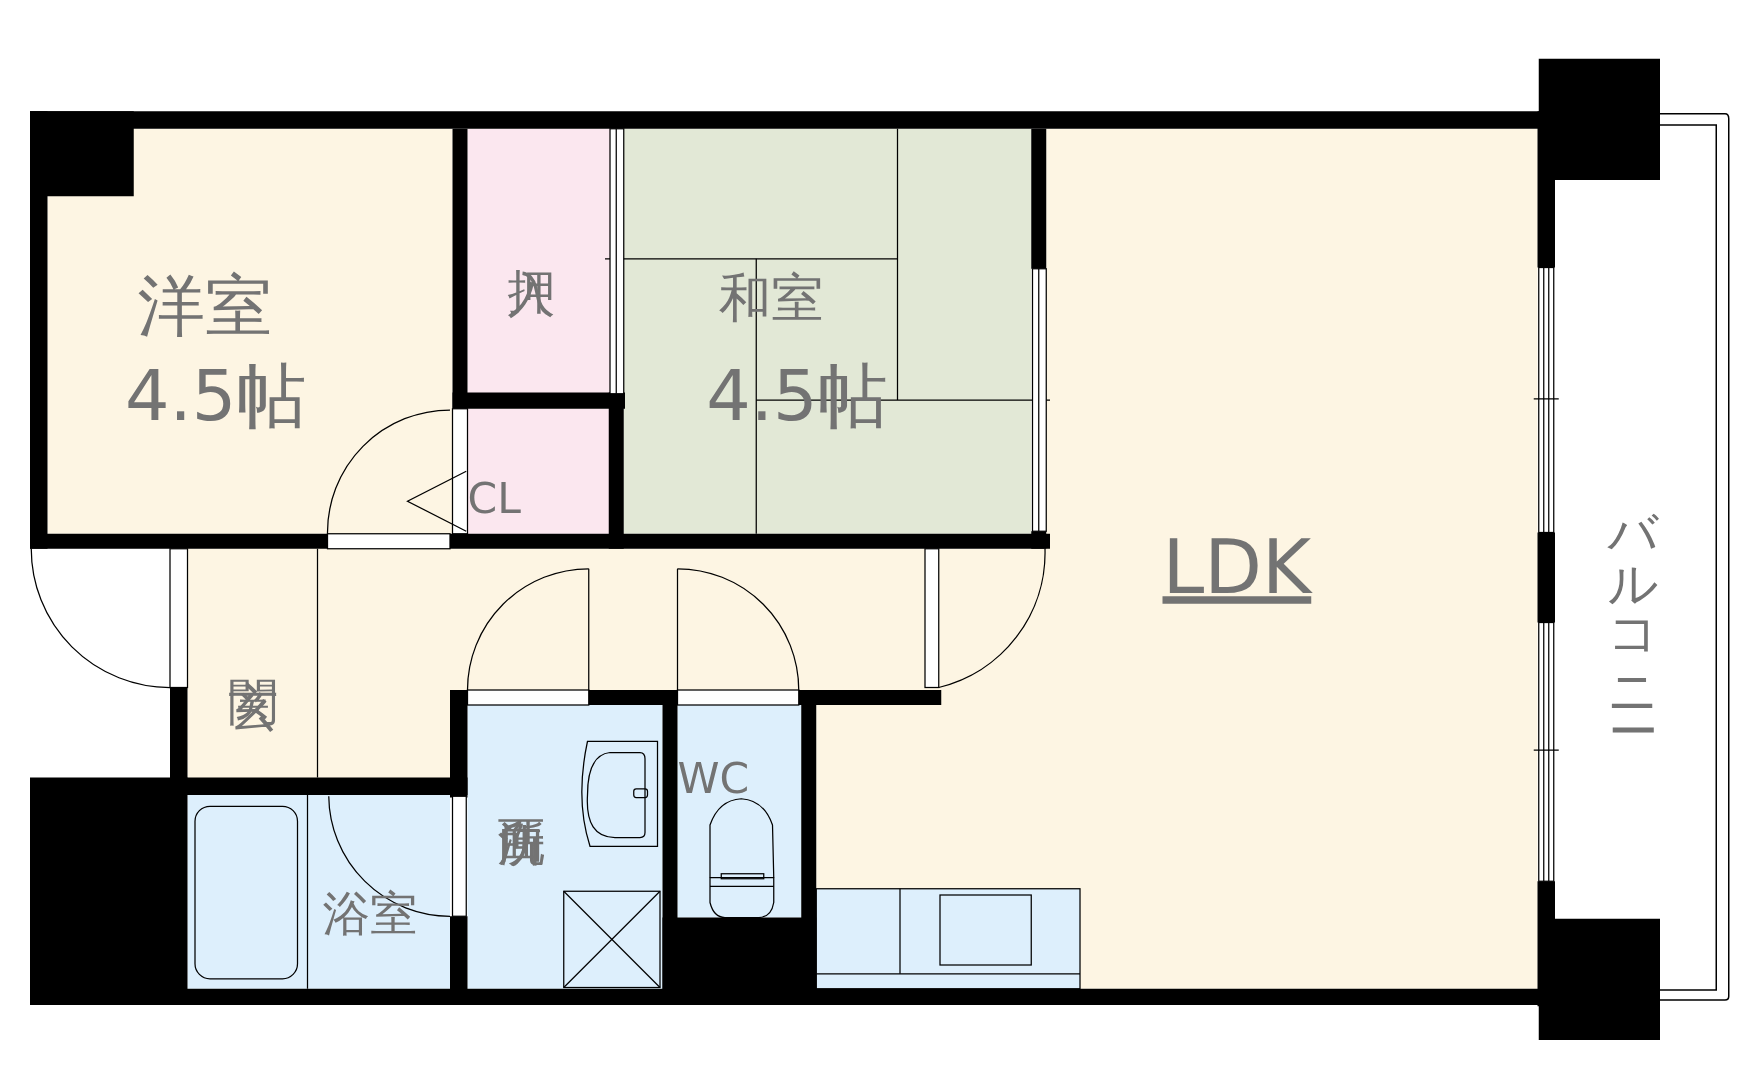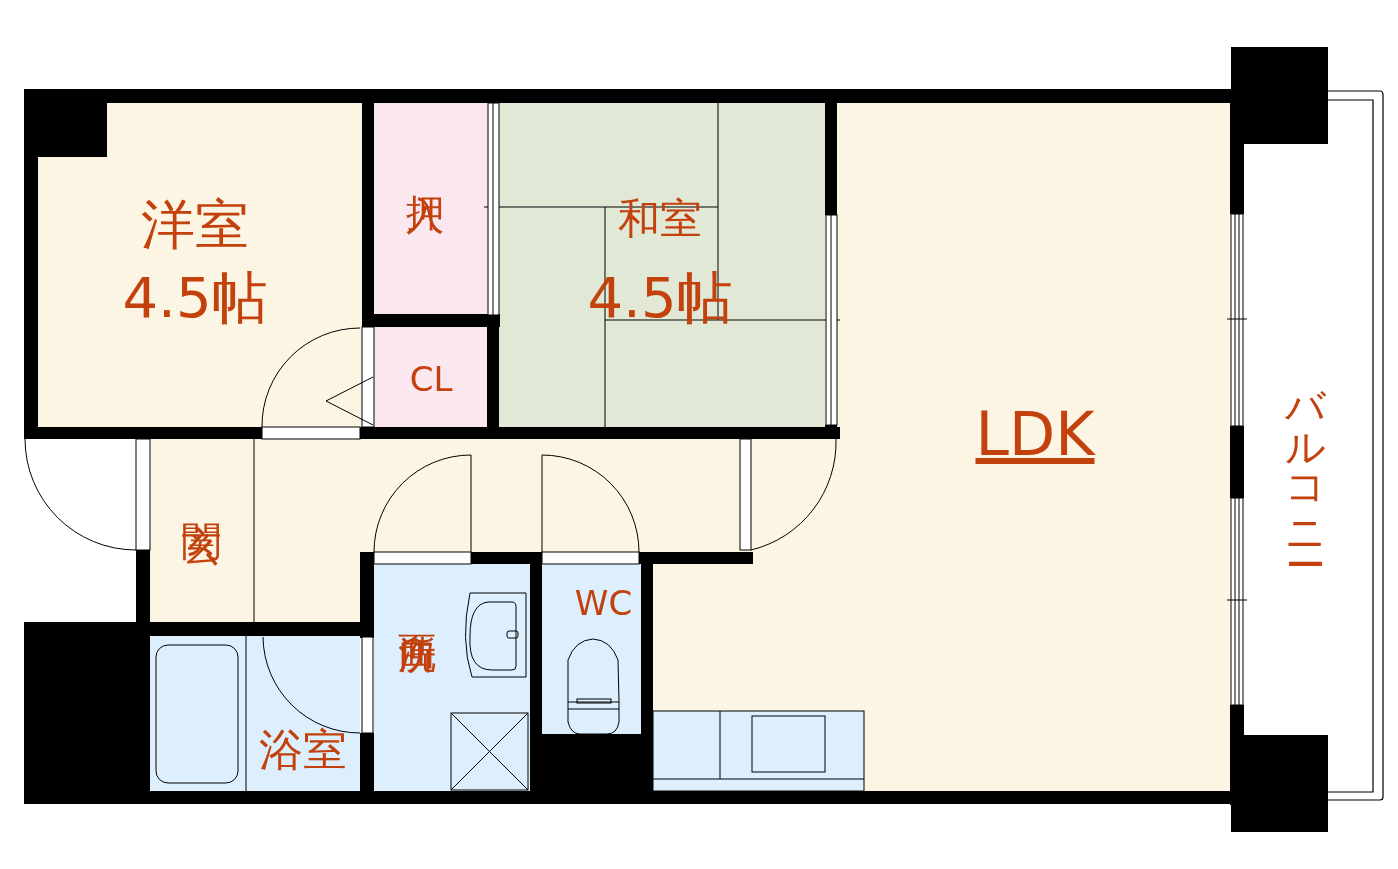--- a/index.html
+++ b/index.html
@@ -1,20 +1,20 @@
 <!DOCTYPE html>
 <html><head>
 <meta charset="utf-8">
 <style>
   html, body { margin: 0; padding: 0; background: #ffffff; }
   body { width: 1398px; height: 869px; position: relative; overflow: hidden;
          font-family: "DejaVu Sans", "Liberation Sans", sans-serif; }
   .wall { position: absolute; background: #000; }
   .room { position: absolute; }
-  .label { position: absolute; color: #c2410c; text-align: center; line-height: 1; white-space: nowrap; }
+  .label { position: absolute; color: #737373; line-height: 1; white-space: nowrap; margin-top: 20px; }
   .vert { writing-mode: vertical-rl; letter-spacing: 0; }
   svg.overlay { position: absolute; left: 0; top: 0; }
 </style>
 </head>
 <body>
 
 <div class="room" style="left:38px;top:103px;width:324px;height:324px;background:#fdf5e3;"></div>
 <div class="room" style="left:374px;top:103px;width:114px;height:212px;background:#fbe7ef;"></div>
 <div class="room" style="left:374px;top:327px;width:114px;height:100px;background:#fbe7ef;"></div>
 <div class="room" style="left:499px;top:103px;width:326px;height:324px;background:#e2e8d6;"></div>
@@ -166,16 +166,16 @@
 
 <div class="label vert" style="left:406px;top:165px;font-size:38px;">押入</div>
 <div class="label" style="left:374px;top:362px;width:114px;font-size:34px;">CL</div>
 
 <div class="label" style="left:575px;top:198px;width:170px;font-size:42px;">和室</div>
 <div class="label" style="left:565px;top:270px;width:190px;font-size:56px;">4.5帖</div>
 
 <div class="label" style="left:930px;top:404px;width:210px;font-size:60px;text-decoration:underline;">LDK</div>
 
 <div class="label vert" style="left:182px;top:492px;font-size:40px;">玄関</div>
-<div class="label" style="left:258px;top:728px;width:90px;font-size:44px;">浴室</div>
+<div class="label" style="left:258px;top:692px;width:90px;font-size:38px;">浴室</div>
 <div class="label vert" style="left:398px;top:605px;font-size:38px;">洗面所</div>
-<div class="label" style="left:542px;top:586px;width:99px;font-size:34px;padding-left:12px;">WC</div>
+<div class="label" style="left:542px;top:586px;width:99px;font-size:34px;">WC</div>
 <div class="label vert" style="left:1286px;top:362px;font-size:40px;">バルコニー</div>
 
 </body></html>

